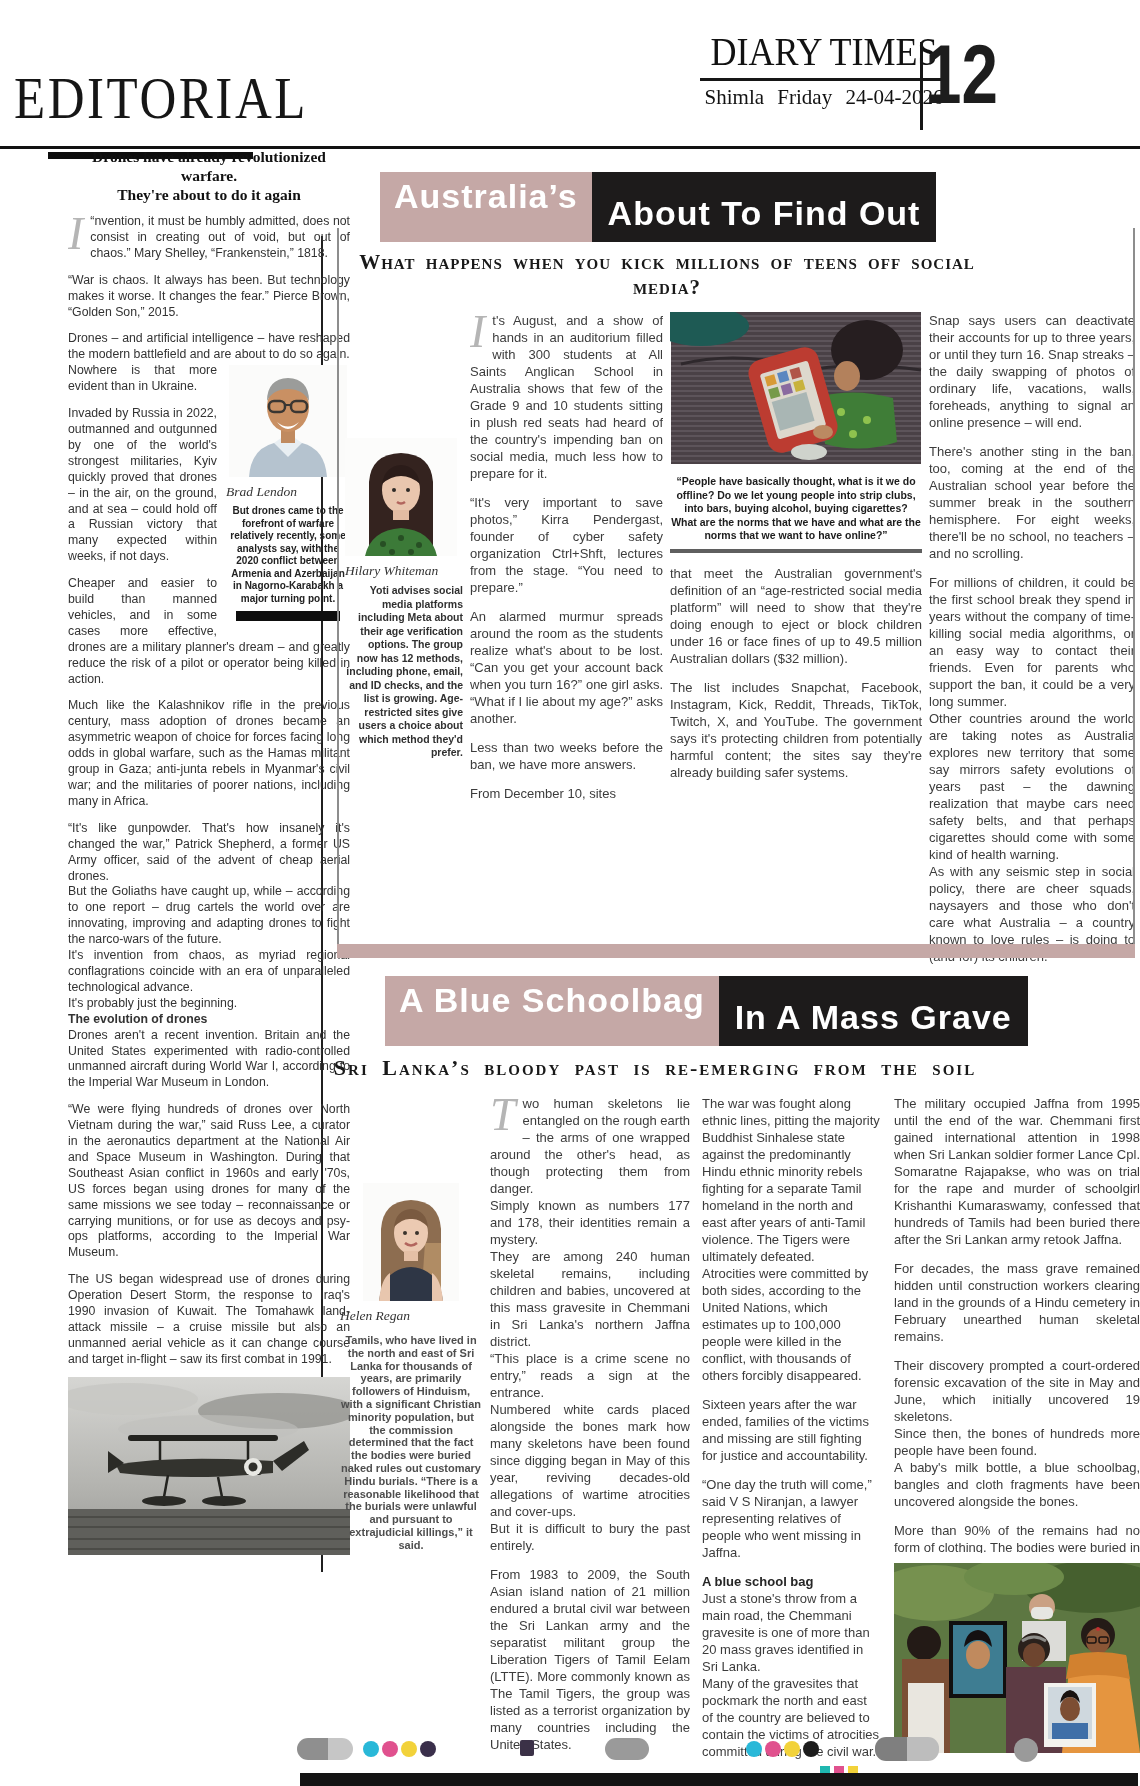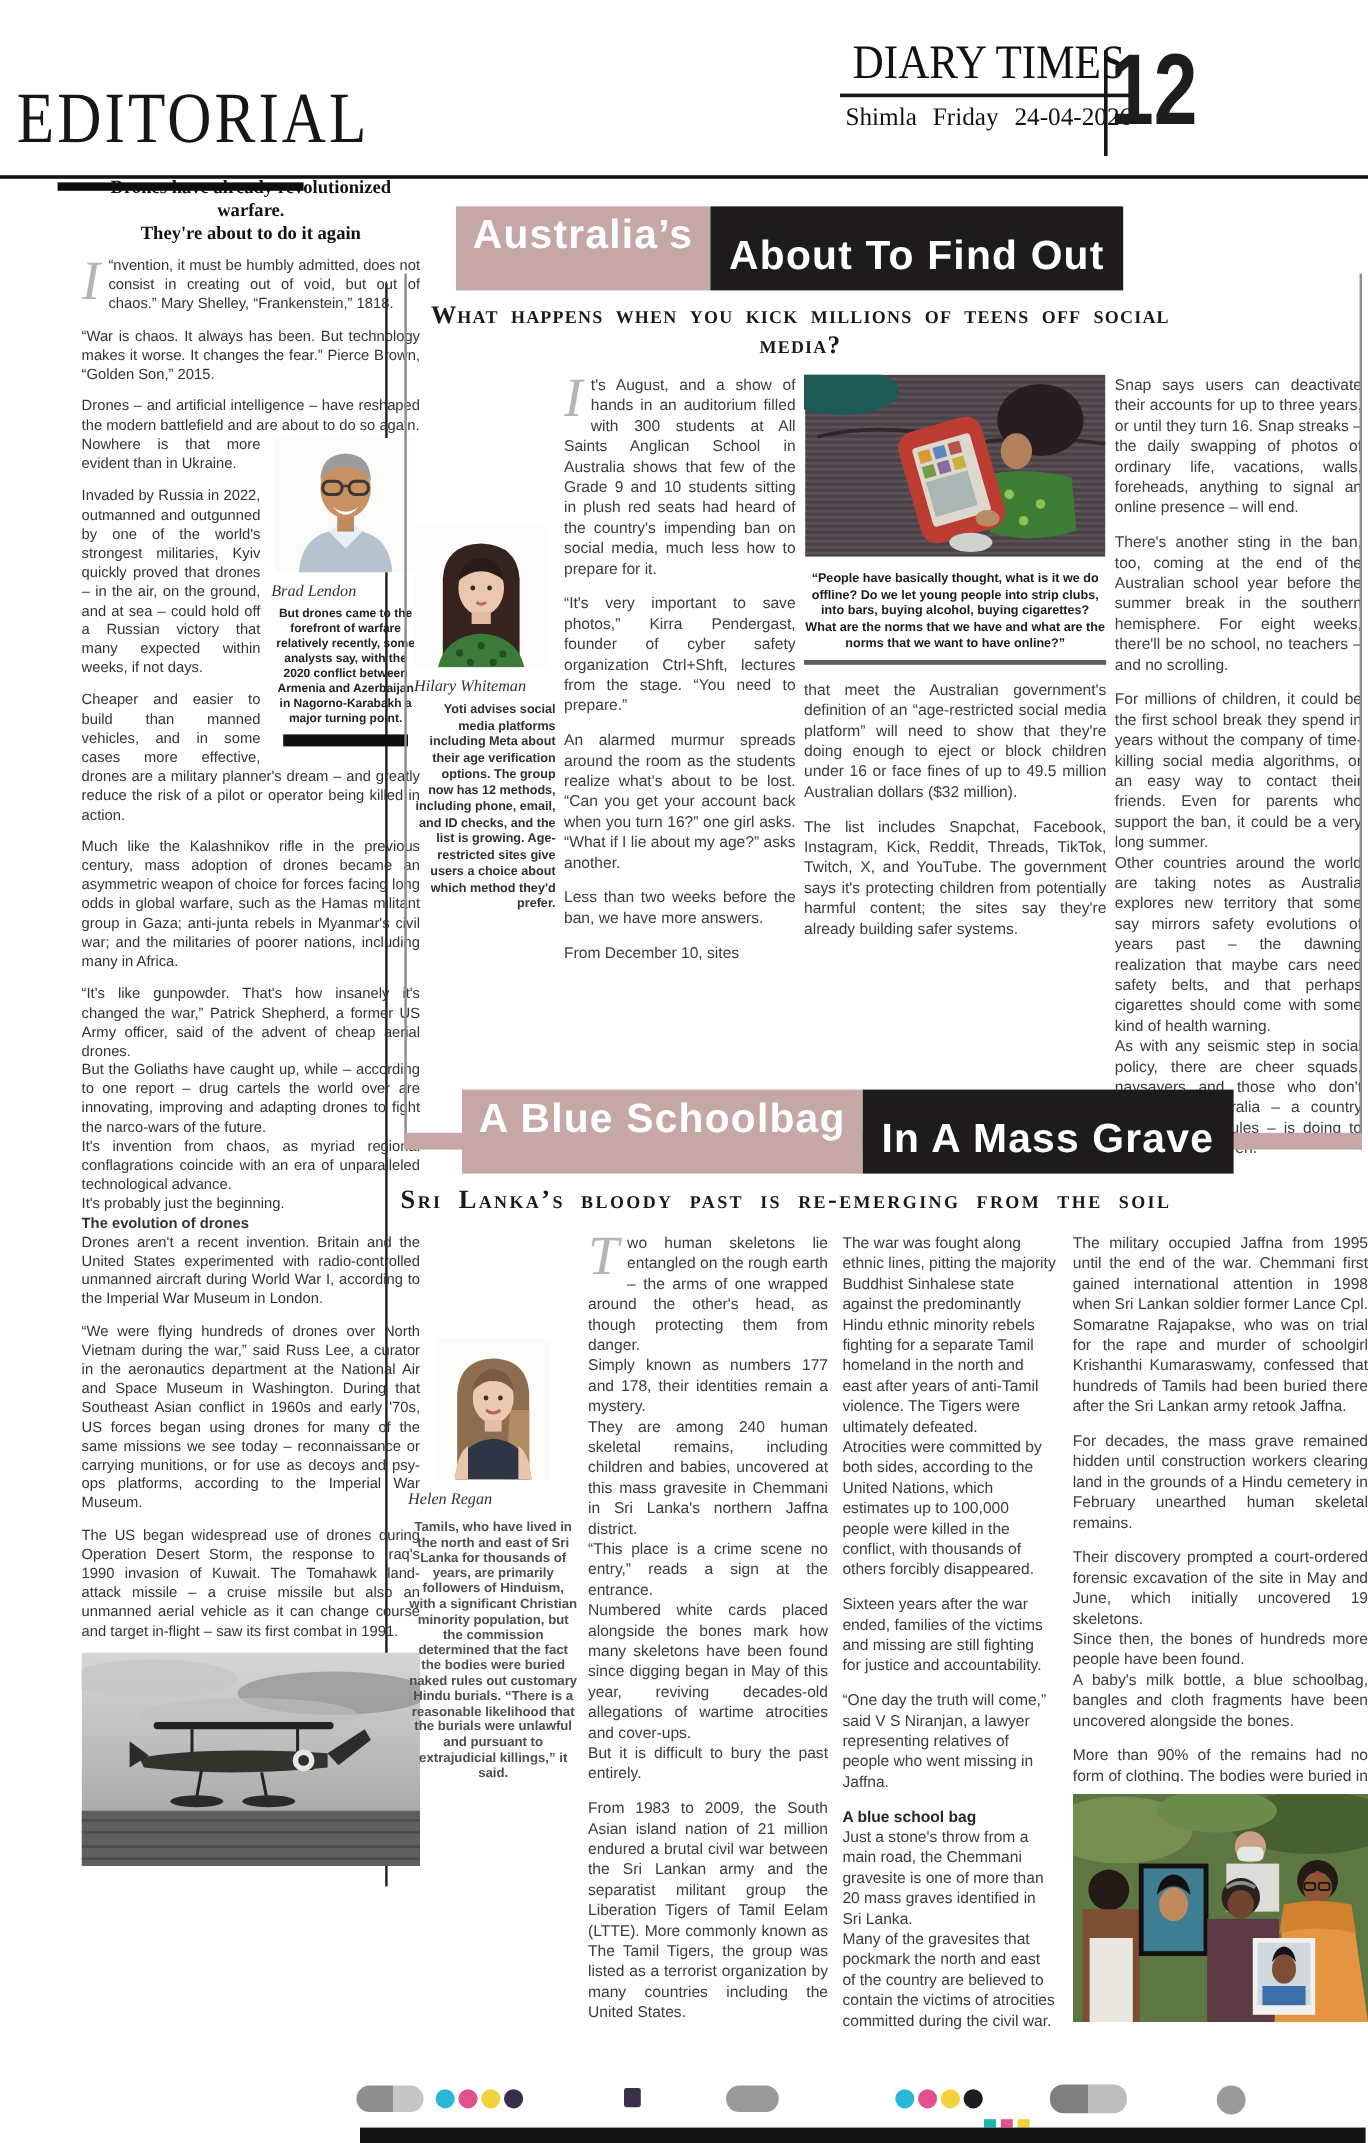--- a/index.html
+++ b/index.html
@@ -63,21 +63,21 @@
   #aus-cols { display:flex; margin-top:12px; padding-left:8px; gap:7px; height:660px; }
   #aus-cols > div { overflow:hidden; }
   .aus-side { width:118px; padding-top:126px; }
   .aus-side .cap { text-align:right; color:#303030; }
   .aus-c1 { width:193px; } .aus-c2 { width:252px; } .aus-c3 { width:206px; }
   .aus-c2 .photocap { text-align:center; font-size:10.5px; line-height:13.5px; font-weight:bold;
       color:#1c1c1c; margin:7px 0 6px; }
   .aus-c2 .divider { height:4px; background:#5f5f5f; margin:4px 0 12px; }
 
   
-  #sri { position:absolute; left:300px; top:908px; width:840px; height:800px; }
+  #sri { position:absolute; left:300px; top:976px; width:840px; height:800px; }
   #sri .hl { margin-left:85px; }
   #sri .subt { width:690px; margin:9px 0 0 10px; font-size:22px; letter-spacing:2px; word-spacing:6px; }
   #sri-cols { display:flex; margin-top:14px; padding-left:40px; gap:8px; height:668px; }
   #sri-cols > div { overflow:hidden; }
   .sri-side { width:142px; padding-top:88px; text-align:center; }
   .sri-side .cap { font-size:11px; line-height:12.8px; color:#4e4e4e; text-align:center; margin-top:10px; }
   .sri-cb { width:200px; margin-right:4px; }
   .sri-cc { width:178px; margin-right:6px; }
   .sri-cc .bp { text-align:left; }
   .sri-cd { width:246px; }

